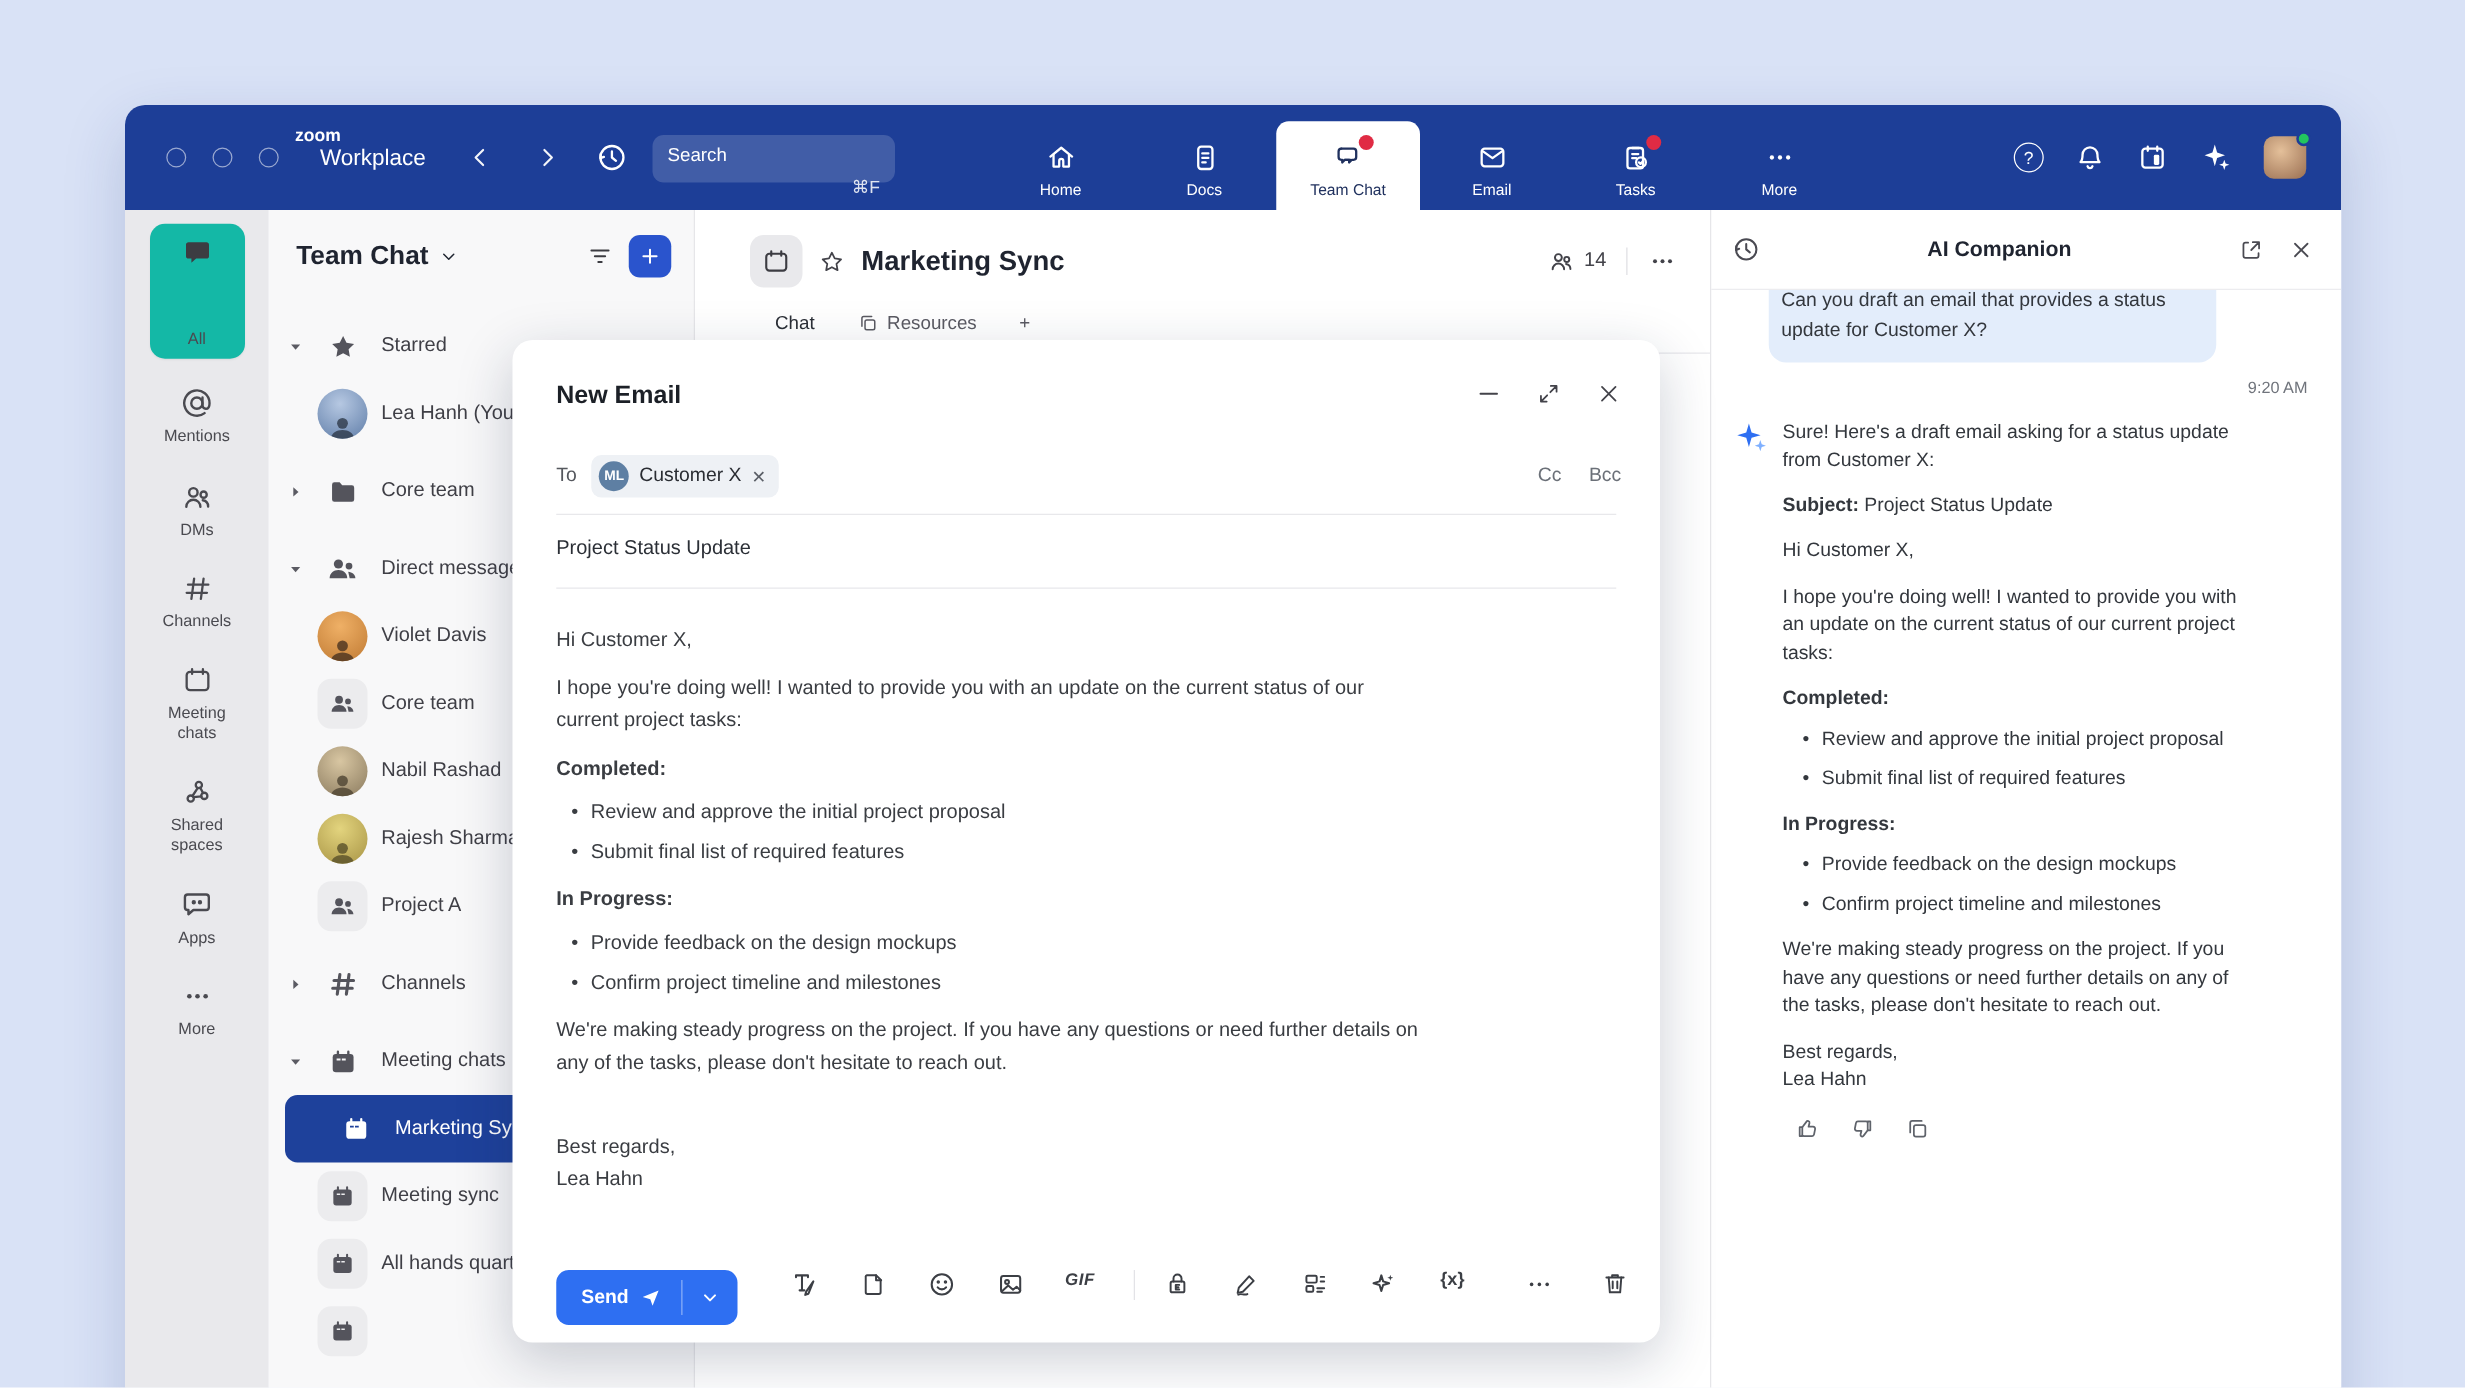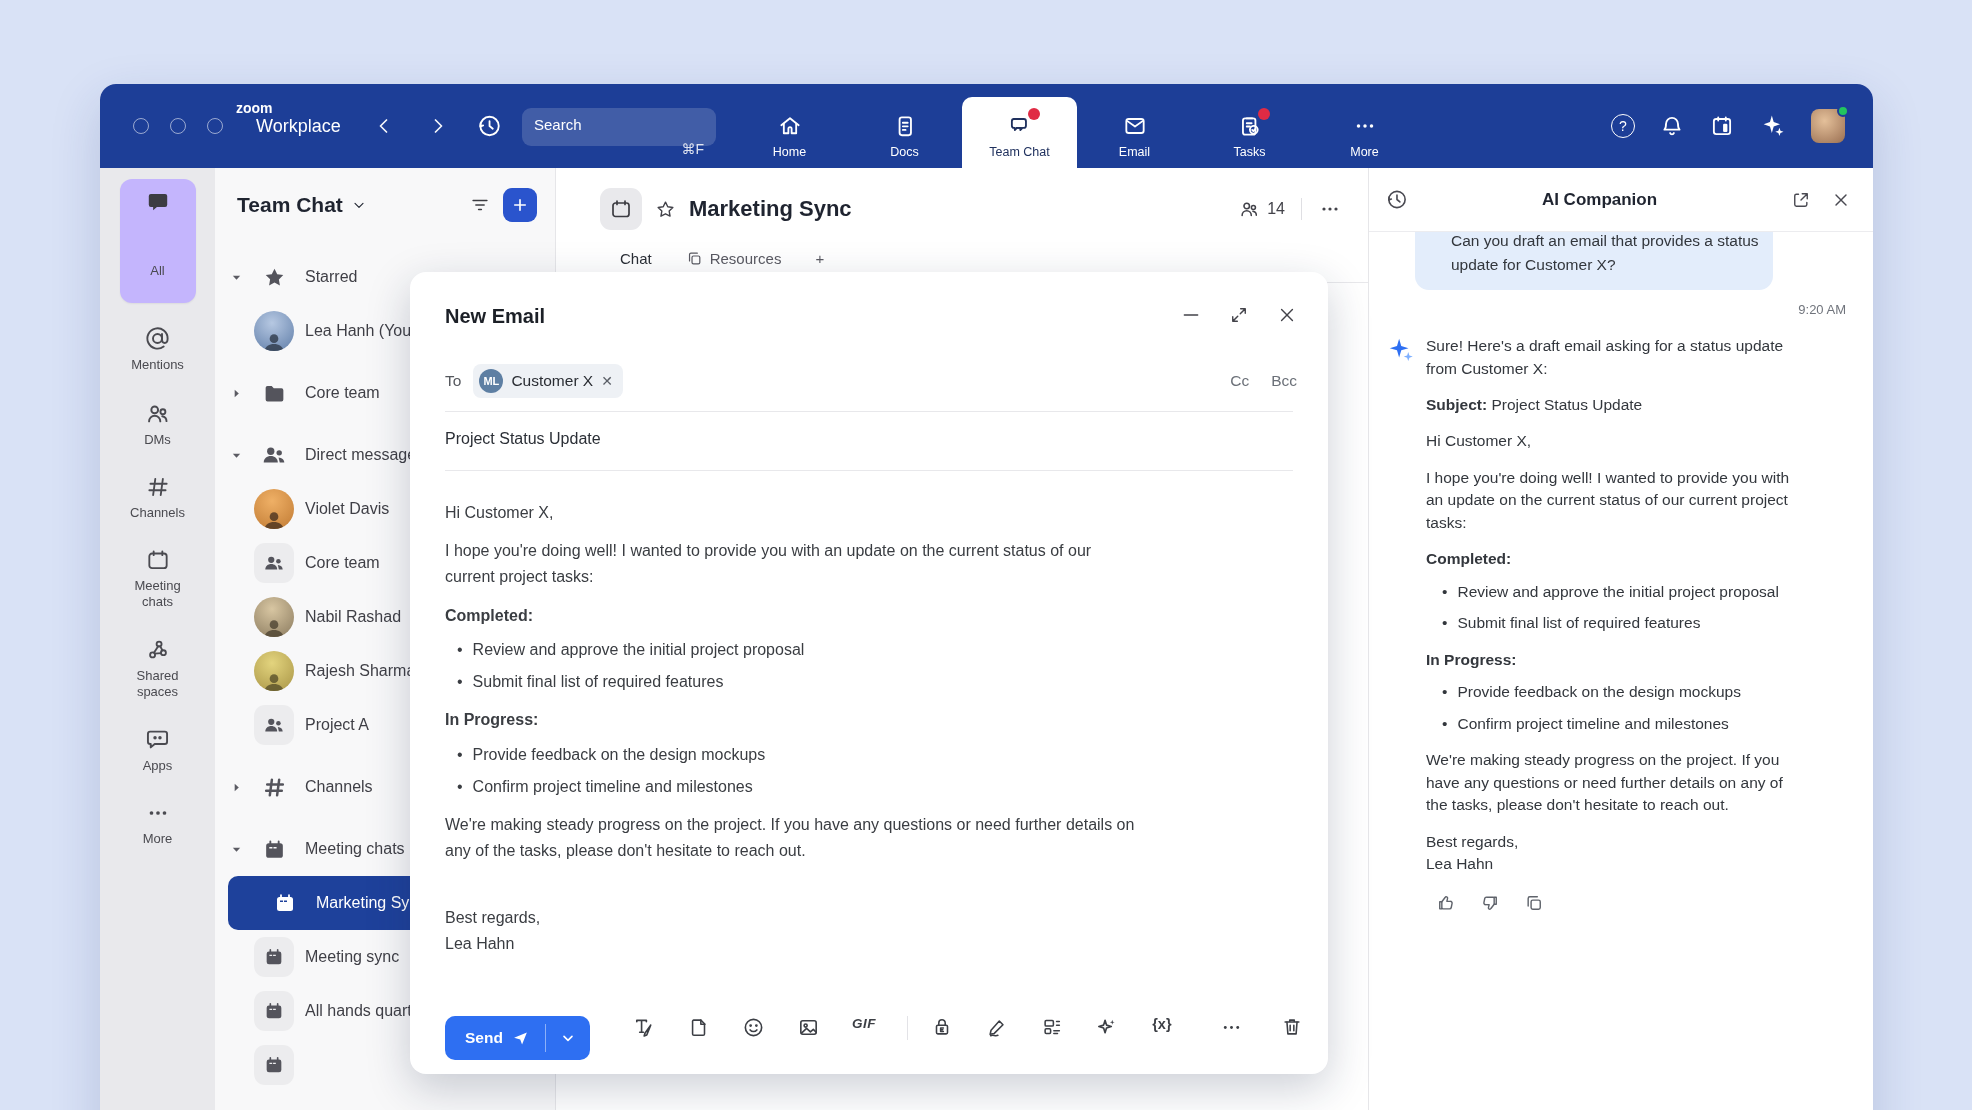--- a/index.html
+++ b/index.html
@@ -18,40 +18,40 @@
   .traffic { position:absolute; left:33px; top:34px; display:flex; gap:21px; }
   .traffic span { width:16px; height:16px; border-radius:50%; border:1.5px solid rgba(255,255,255,.55); }
   .logo { position:absolute; left:136px; top:16px; line-height:1.15; }
   .logo .l1 { font-size:14px; font-weight:bold; }
   .logo .l2 { font-size:18px;margin-left:20px; }
   .nav-arrow { position:absolute; top:30px; width:24px; height:24px; color:#fff; opacity:.95; cursor:pointer; }
   .nav-hist { position:absolute; left:376px; top:29px; color:#fff; }
   .searchbox { position:absolute; left:422px; top:24px; width:194px; height:38px; border-radius:9px;
                background:rgba(255,255,255,.16); display:flex; padding:0 12px; gap:8px; font-size:15px;flex-direction:column; }
   .searchbox .sc { margin-left:auto; opacity:.85; font-size:14px; }
-  .nav-tabs { position:absolute; left:632px; top:0; height:84px; display:flex; }
+  .nav-tabs { position:absolute; left:691px; top:0; height:84px; display:flex; }
   .nav-tab { width:115px; height:84px; display:flex; flex-direction:column; align-items:center;
              justify-content:flex-end; padding-bottom:9px; gap:6px; font-size:12.5px; color:#fff; cursor:pointer; position:relative; }
   .nav-tab .tic { position:relative; }
   .nav-tab.active { background:#fff; color:#20315e; border-radius:10px 10px 0 0; margin-top:13px; height:71px; }
   .dotred { position:absolute; top:-5px; right:-7px; width:12px; height:12px; border-radius:50%; background:#e02b44; }
   .nav-right { position:absolute; right:28px; top:0; height:84px; display:flex; align-items:center; gap:24px; }
   .circle-q { width:24px; height:24px; border:1.6px solid #fff; border-radius:50%; display:flex; align-items:center;
               justify-content:center; font-size:14px; }
   .nav-avatar { width:34px; height:34px; border-radius:8px; background:radial-gradient(circle at 40% 35%,#e4c09a,#9a6f52); position:relative; }
   .presence { position:absolute; top:-4px; right:-4px; width:12px; height:12px; border-radius:50%; background:#22c55e; border:2px solid #1d3e97; }
 
   
   .app-body { display:flex; height:996px; }
 
   
   .rail { width:115px; background:#e9e9ec; display:flex; flex-direction:column; align-items:center; padding-top:11px; color:#4a4a50; }
   .rail-item { width:100%; display:flex; flex-direction:column; align-items:center; gap:5px; font-size:13px;
                text-align:center; line-height:1.25; cursor:pointer; margin-bottom:26px; }
-  .rail-item.active { width:76px; background:#c4b5fd; border-radius:12px; padding:10px 0 24px; margin-bottom:22px;
+  .rail-item.active { width:76px; background:#14b8a6; border-radius:12px; padding:10px 0 8px; margin-bottom:22px;
                       box-shadow:0 1px 2px rgba(0,0,0,.06);gap:48px; }
 
   
   .chatlist { width:341px; background:#f8f8f9; border-right:1px solid #e6e6e9; overflow:hidden; }
   .cl-head { height:74px; display:flex; align-items:center; padding:0 18px 0 22px; }
   .cl-title { font-size:21px; font-weight:bold; color:#1f2430; display:flex; align-items:center; gap:8px; cursor:pointer; }
   .cl-actions { margin-left:auto; display:flex; align-items:center; gap:12px; }
   .btn-plus { width:34px; height:34px; border-radius:9px; background:#2a54cd; color:#fff; display:flex;
               align-items:center; justify-content:center; cursor:pointer; }
   .cl-row { height:54px; display:flex; align-items:center; padding:0 8px 0 14px; gap:11px; font-size:16px;
@@ -80,21 +80,21 @@
   .main-tabs { height:33px; display:flex; align-items:flex-start; gap:34px; padding-left:64px; font-size:15px;
                color:#5a5a62; border-bottom:1px solid #e8e8eb; }
   .main-tab { display:flex; align-items:center; gap:7px; cursor:pointer; }
 
   
   .ai-panel { width:505px; background:#fff; border-left:1px solid #e6e6e9; display:flex; flex-direction:column; }
   .ai-head { height:64px; display:flex; align-items:center; padding:0 22px 0 16px; border-bottom:1px solid #ececef; color:#3c3c42; }
   .ai-title { flex:1; text-align:center; font-size:17px; font-weight:bold; color:#1f2430; }
   .ai-head .hic { cursor:pointer; color:#4a4a52; }
   .ai-scroll { flex:1; overflow:hidden; padding:0 25px 0 17px; }
-  .user-bubble { margin:-16px 0 0 29px; background:#e3edfb; border-radius:14px; padding:13px 36px; width:358px;
+  .user-bubble { margin:-16px 0 0 29px; background:#e3edfb; border-radius:14px; padding:13px 10px; width:358px;
                  font-size:15.5px; line-height:1.55; color:#33373d; }
   .user-bubble .inner { width:320px; }
   .ai-time { text-align:right; font-size:13px; color:#70747c; margin:12px 2px 18px 0; }
   .ai-msg { display:flex; gap:10px; }
   .ai-body { width:392px; font-size:15.5px; line-height:1.45; color:#33373d; }
   .ai-body p { margin-bottom:14px; width:380px; }
   .ai-body .bh { font-weight:bold; margin-bottom:10px; }
   .bul { display:flex; gap:10px; margin:0 0 9px 16px; width:364px; }
   .bul .d { flex:none; }
   .feedback { display:flex; gap:24px; margin:18px 0 0 10px; color:#5f636b; }

